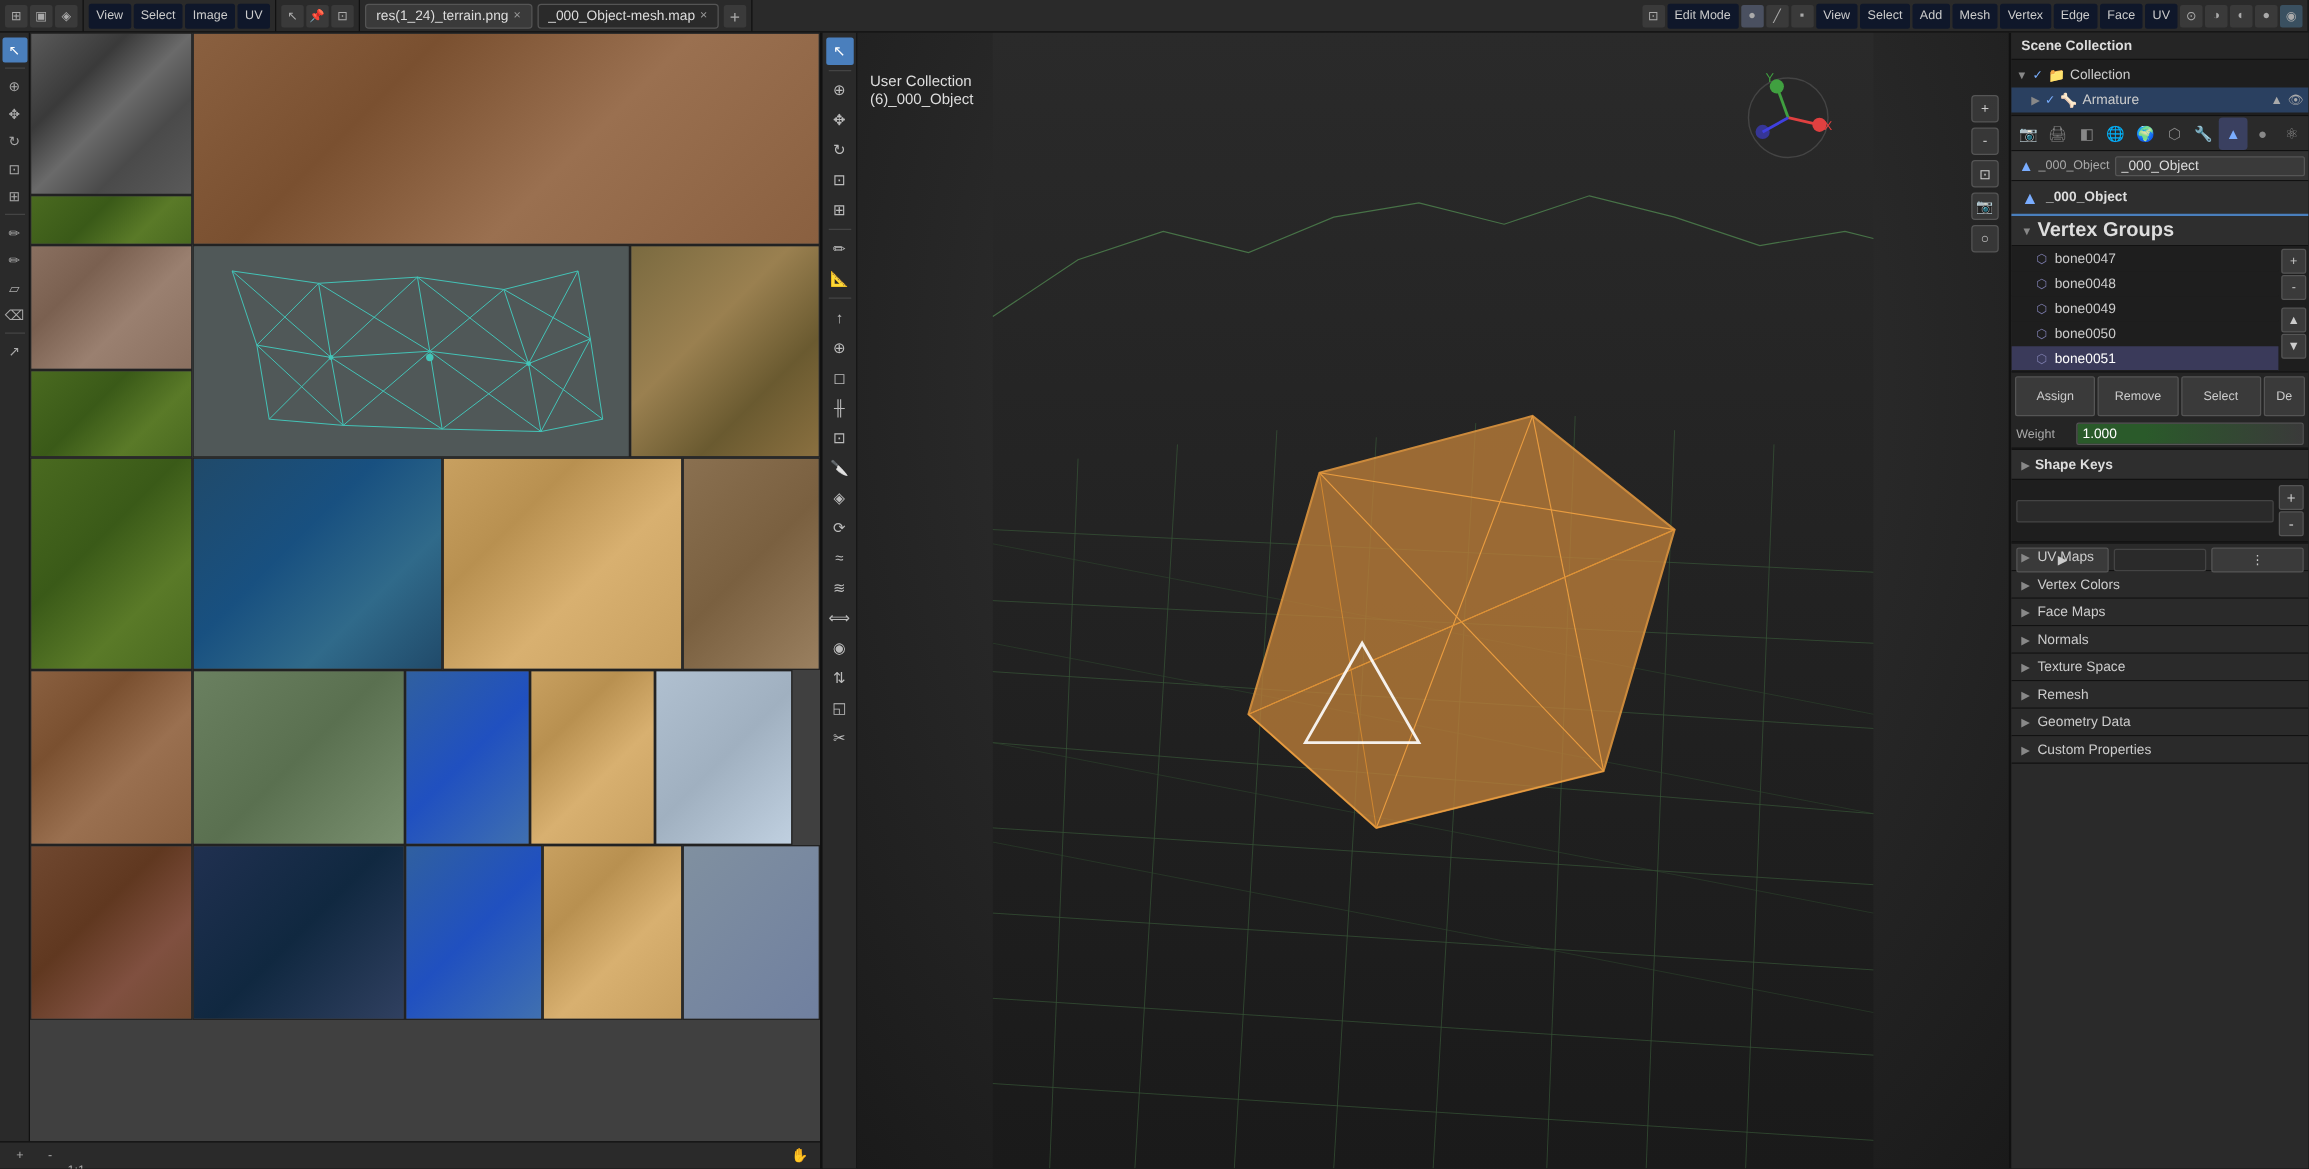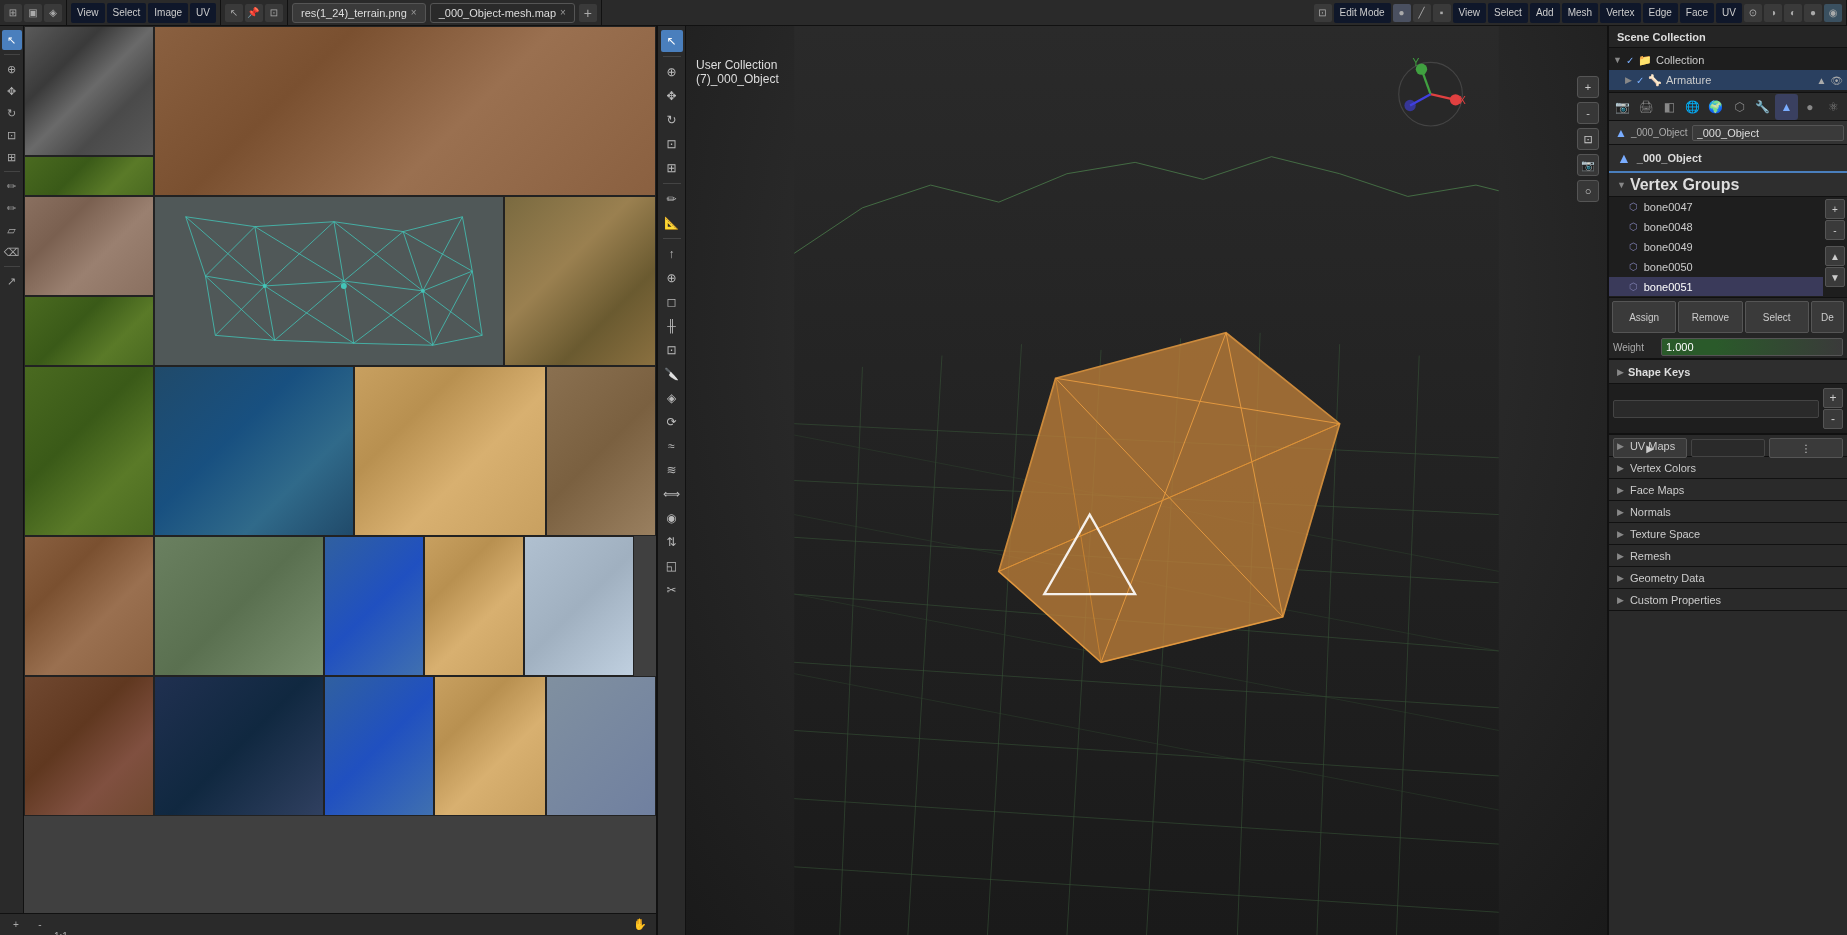--- a/index.html
+++ b/index.html
@@ -743,21 +743,21 @@
       <div class="vp-toolbar-icon" data-name="push-pull-icon">⇅</div>
       <div class="vp-toolbar-icon" data-name="shear-icon">◱</div>
       <div class="vp-toolbar-icon" data-name="rip-icon">✂</div>
     </div>
 
     <div class="viewport-3d" data-name="3d-viewport" style="padding-left:28px;">
       <div class="terrain-bg" data-name="terrain-background">
 
         <div class="viewport-label" data-name="viewport-perspective-label">
           <div data-name="perspective-text" style="font-size:12px; color:#ddd;">User Collection</div>
-          <div data-name="object-name-text" style="font-size:12px; color:#ddd;">(7)_000_Object</div>
+          <div data-name="object-name-text" style="font-size:12px; color:#ddd;">(6)_000_Object</div>
         </div>
 
         <svg class="terrain-svg" viewBox="0 0 620 800" xmlns="http://www.w3.org/2000/svg" data-name="terrain-wireframe-svg">
 
           <defs>
             <linearGradient id="skyGrad" x1="0%" y1="0%" x2="0%" y2="100%">
               <stop offset="0%" style="stop-color:#2a2a2a;stop-opacity:1"></stop>
               <stop offset="100%" style="stop-color:#1a1a1a;stop-opacity:1"></stop>
             </linearGradient>
             <linearGradient id="terrainGrad" x1="0%" y1="0%" x2="100%" y2="100%">

